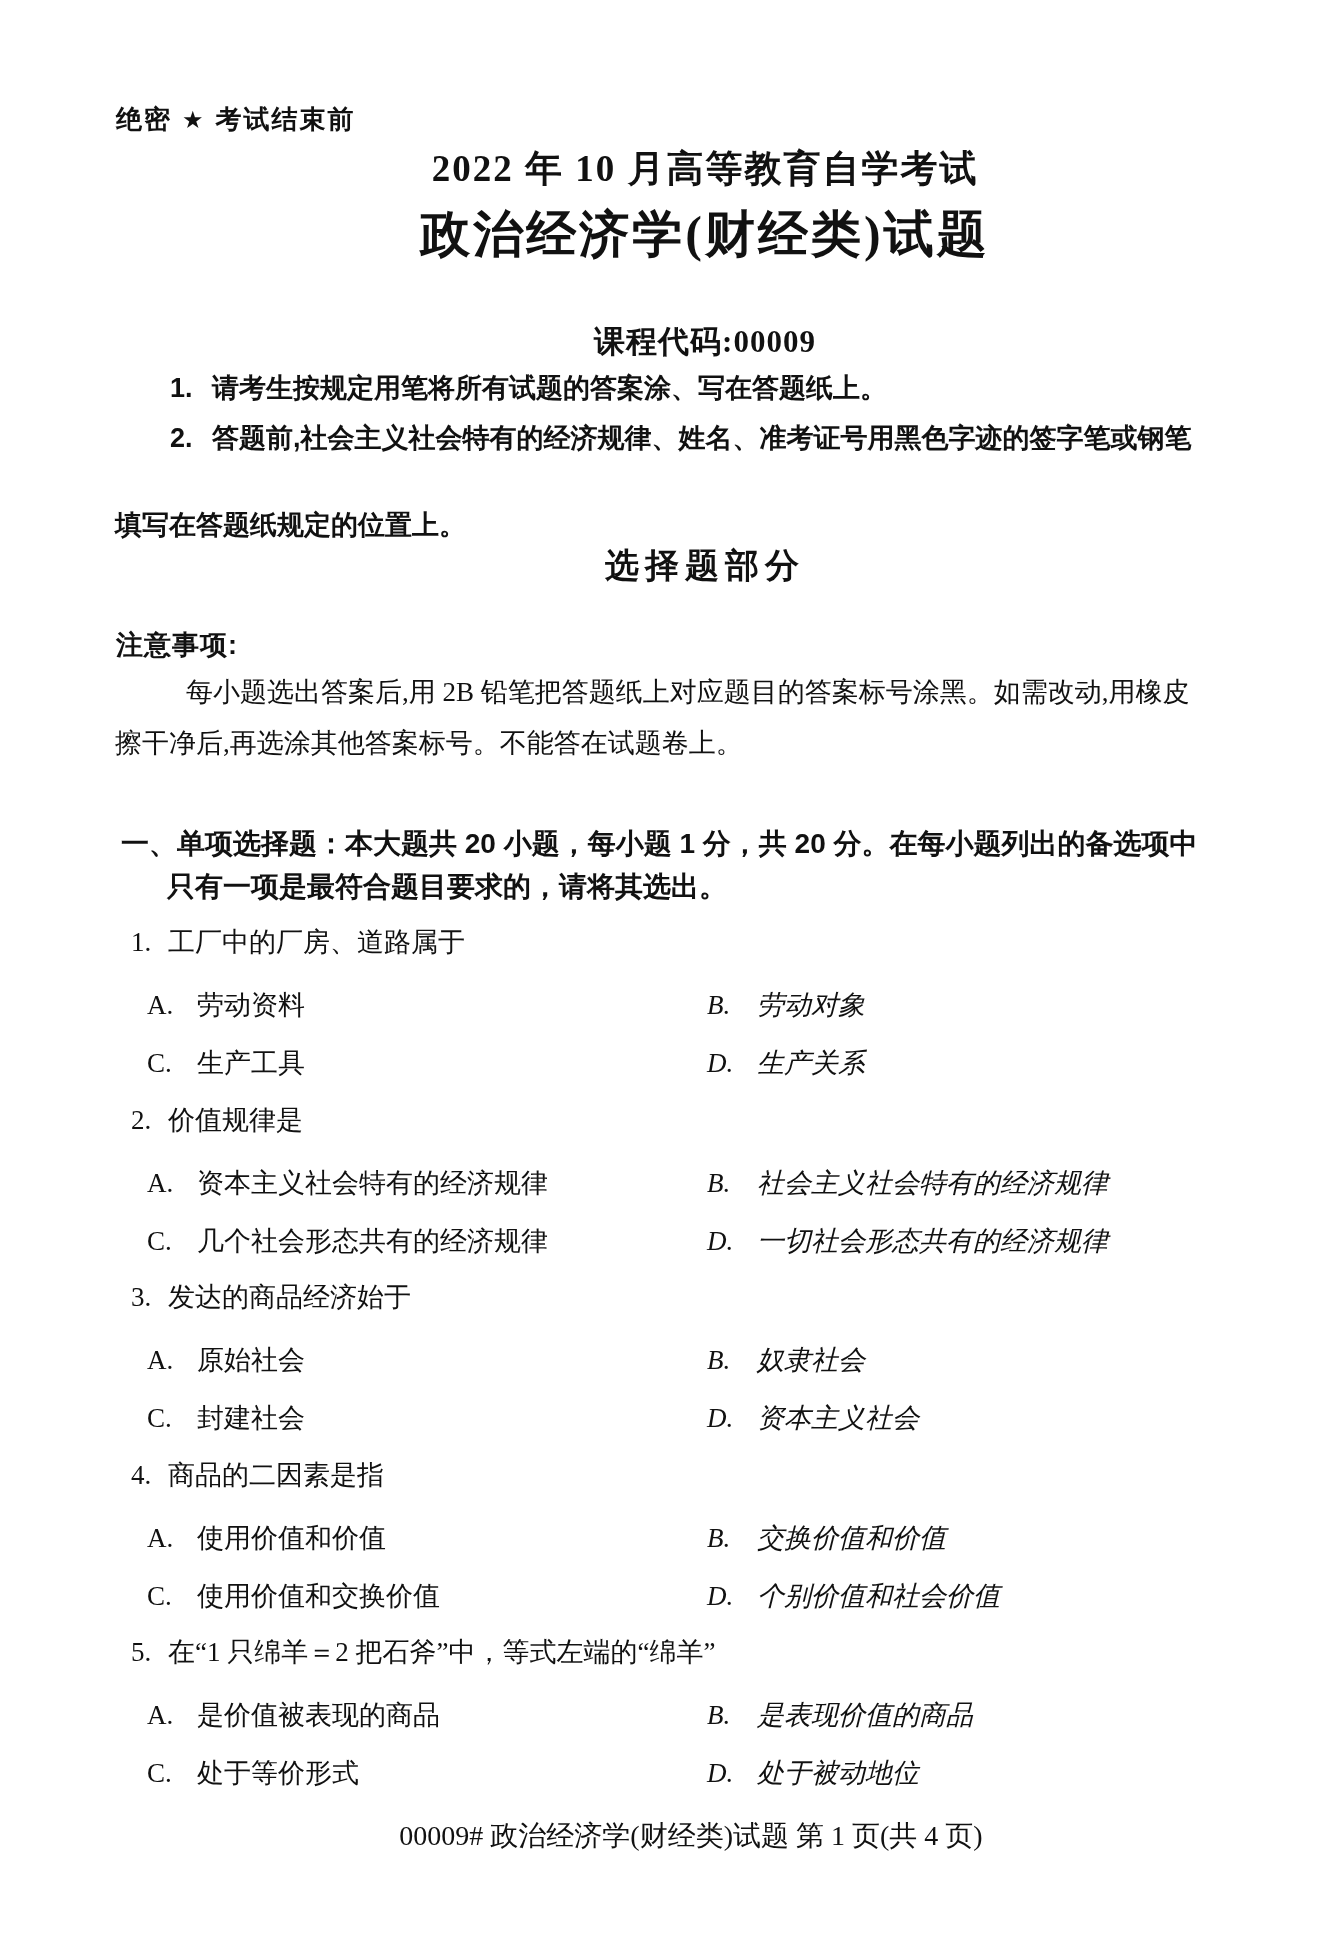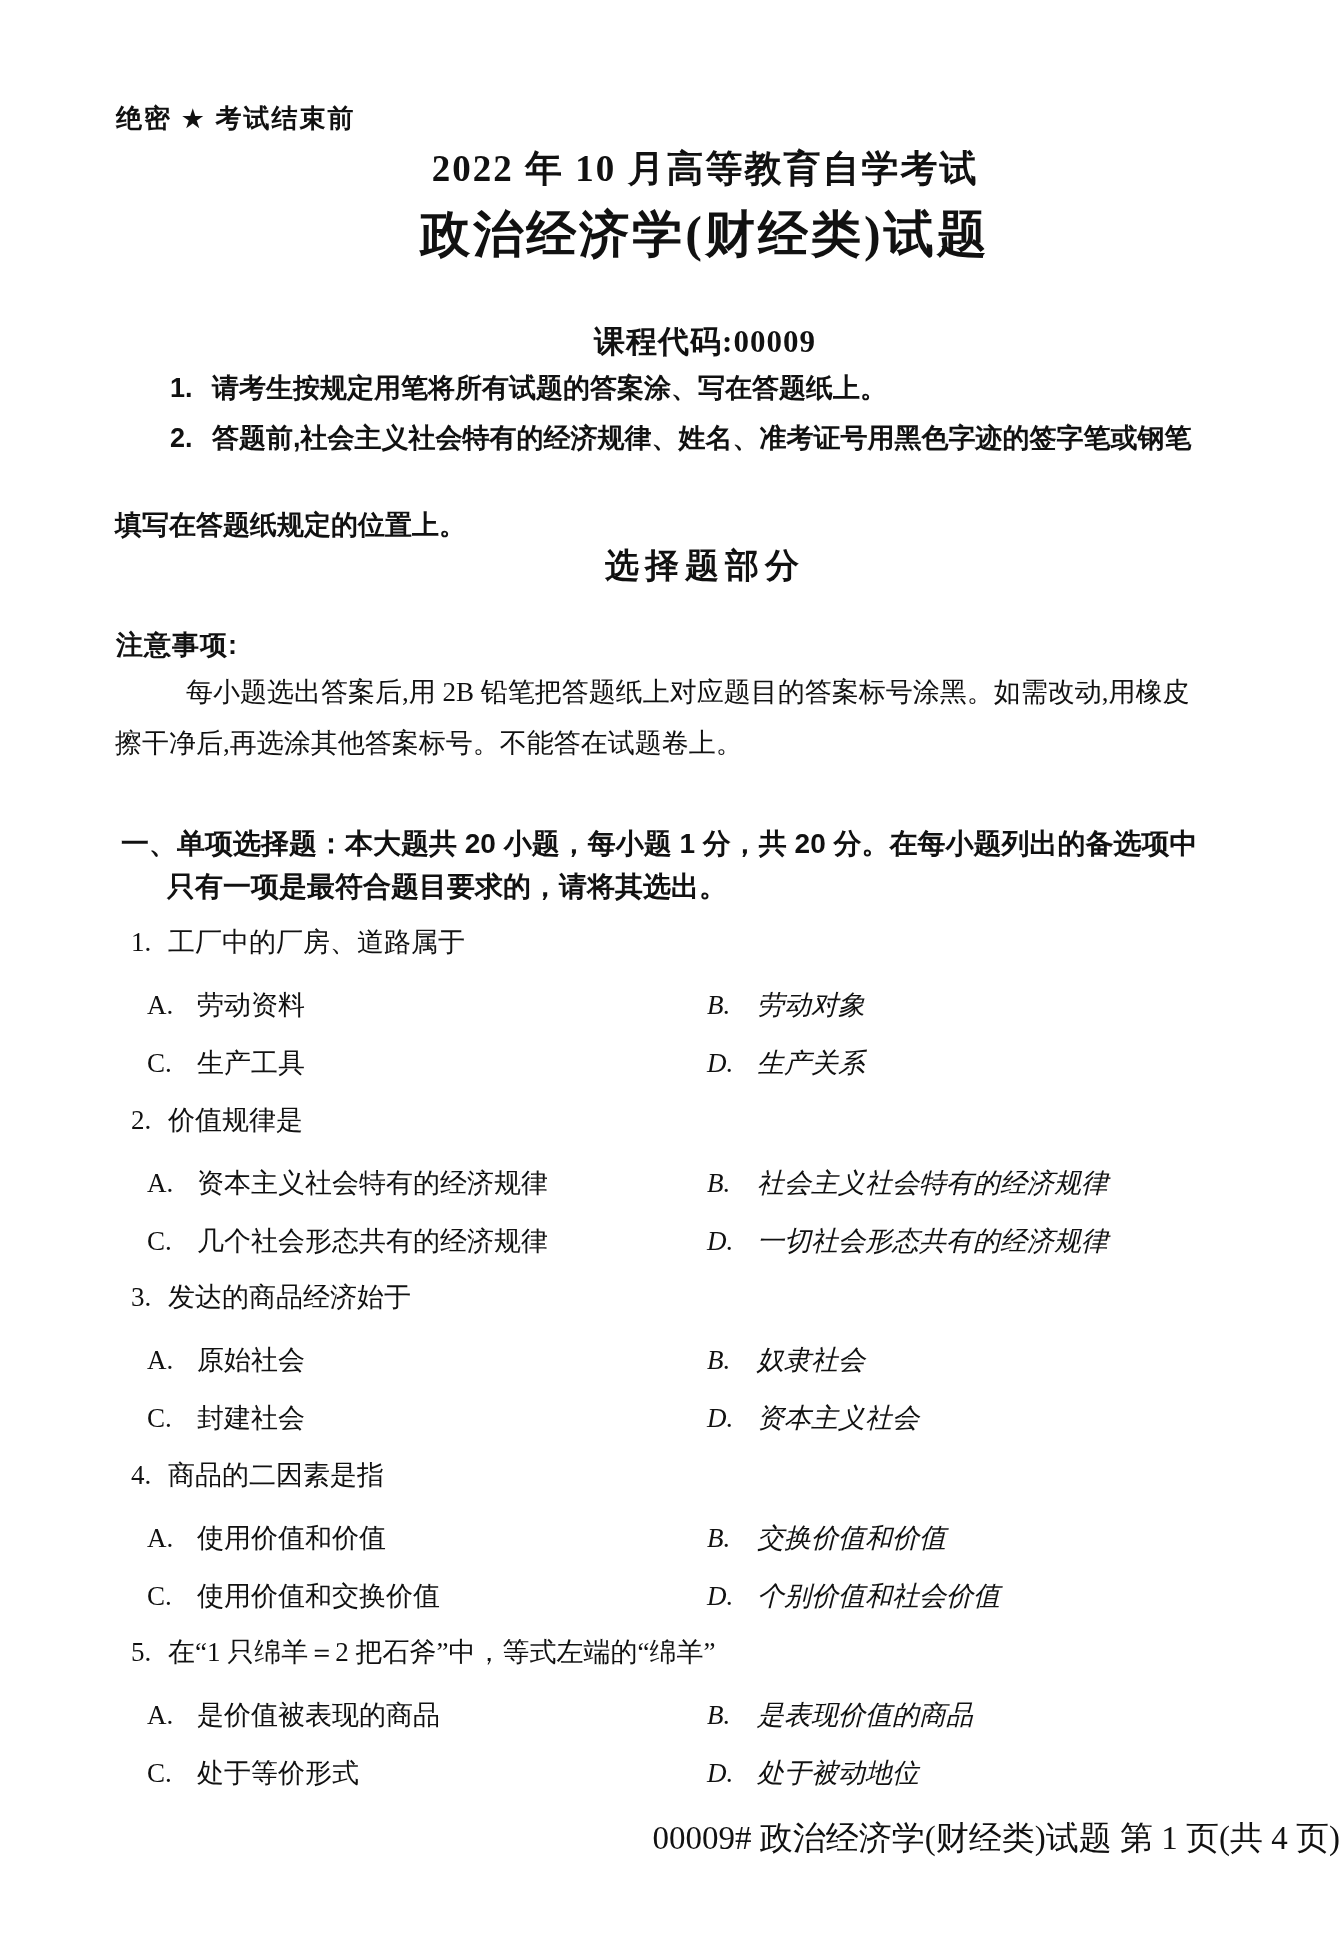--- a/index.html
+++ b/index.html
@@ -13,21 +13,21 @@
     font-size:27px;
     line-height:1.25;
     overflow:hidden;
   }
   .abs{position:absolute;}
   .sans{font-family:"Liberation Sans","DejaVu Sans",sans-serif;}
   .b{font-weight:bold;}
   .nowrap{white-space:nowrap;}
   .center-box{left:115px;width:1180px;text-align:center;}
 
-  .security{left:116px;top:103px;font-size:26px;letter-spacing:2px;font-family:Liberation Serif, serif;}
+  .security{left:116px;top:103px;font-size:26px;letter-spacing:2px;}
   .star{padding:0 10px;font-size:24px;}
   .title1{top:146px;font-size:37px;font-weight:600;letter-spacing:2px;}
   .title2{top:203px;font-size:50px;letter-spacing:3px;font-family:Liberation Serif, serif;}
   .course{top:287px;font-size:31px;letter-spacing:1px;margin-top:36px;}
 
   .inst-line1a{left:170px;top:372px;}
   .inst-line2a{left:170px;top:422px;}
   .inst-line2b{left:115px;top:473px;margin-top:36px;}
   .inst-num{display:inline-block;min-width:42px;}
 
@@ -43,21 +43,21 @@
   .question{position:absolute;left:0;width:1340px;height:178px;}
   .q-line{position:absolute;left:131px;top:0;white-space:nowrap;}
   .q-num{display:inline-block;min-width:37px;}
   .opt-row{position:absolute;left:0;top:63px;width:1340px;height:40px;}
   .opt-row.second{top:121px;}
   .opt{position:absolute;white-space:nowrap;}
   .opt-left{left:147px;}
   .opt-right{left:707px;font-style:italic;}
   .opt-label{display:inline-block;min-width:50px;}
 
-  .footer{left:42px;top:1818px;width:1298px;text-align:right;font-size:33px;}
+  .footer{left:42px;top:1818px;width:1298px;text-align:center;font-size:28px;}
 </style>
 </head>
 <body>
 
 <div class="page">
 
   <div class="abs security sans b nowrap">
     <span>绝密</span><span class="star">★</span><span>考试结束前</span>
   </div>
 

